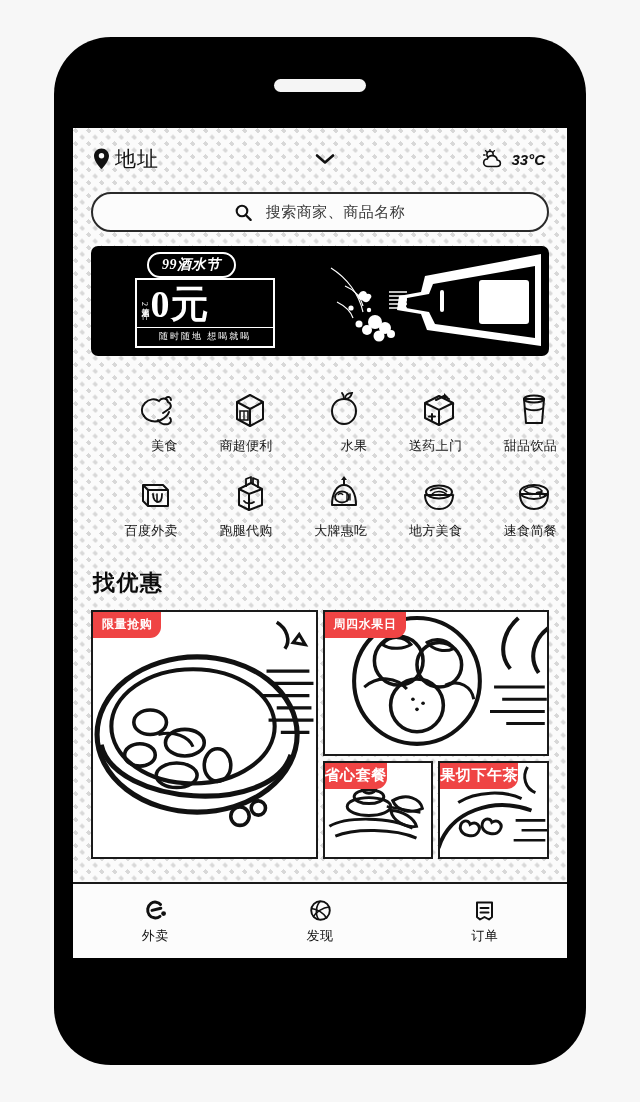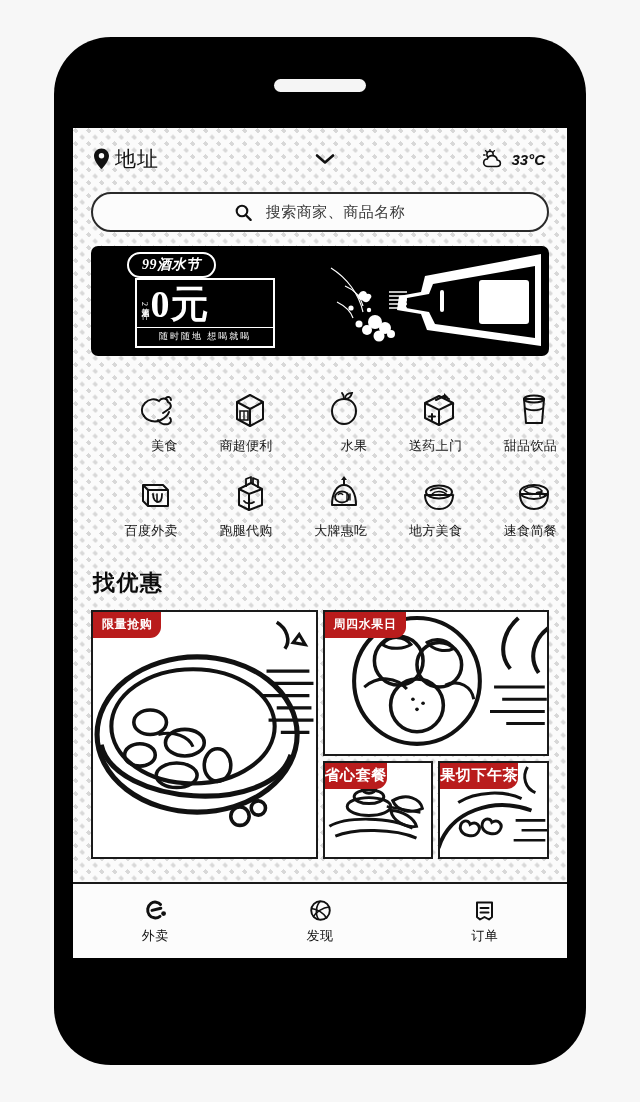--- a/index.html
+++ b/index.html
@@ -88,21 +88,21 @@
   #banner-wrap { padding: 0 18px 14px; }
   #banner {
     position: relative;
     height: 110px;
     background: #000;
     border-radius: 7px;
     overflow: hidden;
   }
   #banner-tag {
     position: absolute;
-    left: 36px; top: 6px;
+    left: 56px; top: 6px;
     border: 2px solid #fff;
     border-radius: 13px;
     padding: 2px 13px;
     color: #fff;
     font-size: 14px;
     font-weight: 700;
     font-style: italic;
     font-family: "Liberation Serif", serif;
     letter-spacing: .5px;
     z-index: 4;
@@ -189,21 +189,21 @@
   #card-sub-grid {
     grid-column: 2;
     grid-row: 2;
     display: grid;
     grid-template-columns: 1fr 1fr;
     gap: 5px;
   }
   .promo-tag {
     position: absolute;
     left: 0; top: 0;
-    background: #b91c1c;
+    background: #ef4444;
     color: #fff;
     font-size: 12px;
     font-weight: 700;
     padding: 4px 9px 5px;
     border-bottom-right-radius: 11px;
     letter-spacing: .6px;
     z-index: 5;
     white-space: nowrap;
   }
   .promo-tag.small { font-size: 15px; padding: 3px 0 4px; }

